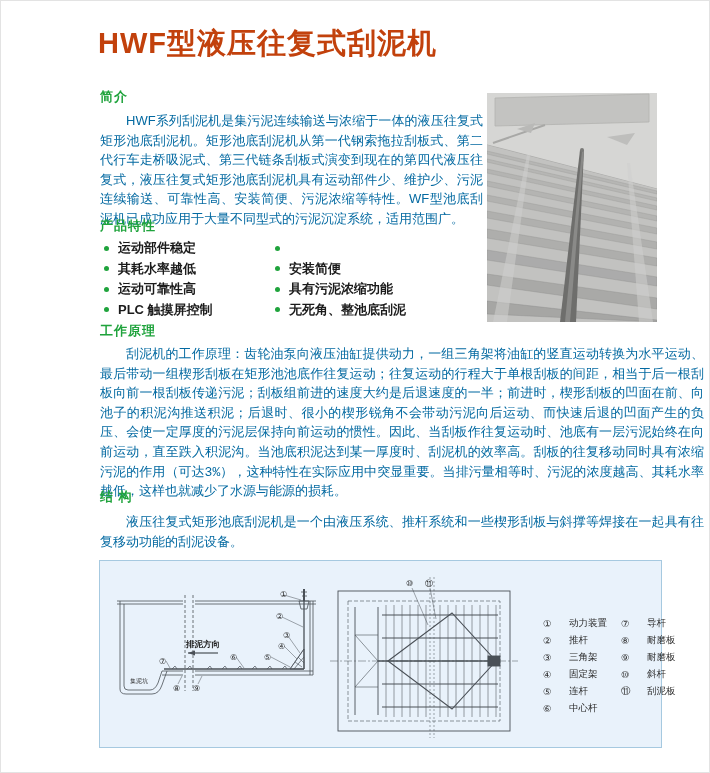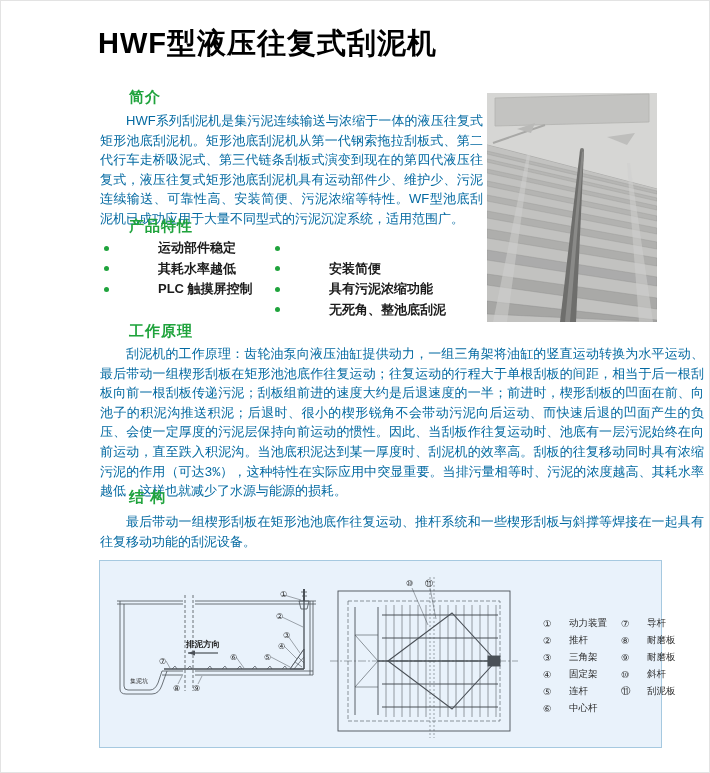--- a/index.html
+++ b/index.html
@@ -3,35 +3,35 @@
 <meta charset="utf-8">
 <style>
   html,body{margin:0;padding:0;}
   body{
     width:710px;height:773px;background:#ffffff;position:relative;overflow:hidden;
     font-family:"Liberation Sans","DejaVu Sans",sans-serif;color:#1c1c1c;
   }
   .page-frame{position:absolute;inset:0;border:1px solid #e3e3e3;pointer-events:none;}
   .abs{position:absolute;}
   .title{
-    left:98px;top:24px;font-size:29px;font-weight:bold;color:#000000;letter-spacing:1px;
+    left:98px;top:24px;font-size:29px;font-weight:bold;color:#c2410c;letter-spacing:1px;
   }
   .sec-h{
-    font-size:15px;font-weight:bold;color:#1fa33c;letter-spacing:1px;margin-left:29px;
+    font-size:13px;font-weight:bold;color:#1fa33c;letter-spacing:1px;
   }
   .body-p{
     font-size:13px;line-height:19.6px;text-align:justify;text-indent:2em;color:#0369a1;
   }
   .intro-h{left:100px;top:88px;}
   .intro-p{left:100px;top:111px;width:383px;}
   .photo{left:487px;top:93px;width:170px;height:229px;}
   .features-h{left:100px;top:217px;text-align:right;}
   .feat-col{top:238px;}
   .feat-col .feat-item{
-    display:flex;align-items:center;height:20.5px;font-size:13px;font-weight:bold;color:#1b1b1b;gap:40px;
+    display:flex;align-items:center;height:20.5px;font-size:13px;font-weight:bold;color:#1b1b1b;
   }
   .dot{
     width:5px;height:5px;border-radius:50%;background:#1fa33c;margin-right:9px;flex:0 0 auto;
   }
   .feat-left{left:104px;}
   .feat-right{left:275px;}
   .principle-h{left:100px;top:322px;}
   .principle-p{left:100px;top:345px;width:604px;font-family:Liberation Mono, monospace;}
   .structure-h{left:100px;top:488px;}
   .structure-p{left:100px;top:512px;width:604px;}
@@ -100,20 +100,24 @@
   <div class="feat-item">
       <span class="dot"></span>
       <span>运动部件稳定</span>
     </div>
   <div class="feat-item">
       <span class="dot"></span>
       <span>其耗水率越低</span>
     </div>
   <div class="feat-item">
       <span class="dot"></span>
+      <span>运动可靠性高</span>
+    </div>
+  <div class="feat-item">
+      <span class="dot"></span>
       <span>PLC 触摸屏控制</span>
     </div>
 </div>
 <div class="abs feat-col feat-right">
   <div class="feat-item">
       <span class="dot"></span>
     </div>
   <div class="feat-item">
       <span class="dot"></span>
       <span>安装简便</span>
@@ -125,21 +129,21 @@
   <div class="feat-item">
       <span class="dot"></span>
       <span>无死角、整池底刮泥</span>
     </div>
 </div>
 
 <div class="abs sec-h principle-h">工作原理</div>
 <div class="abs body-p principle-p">刮泥机的工作原理：齿轮油泵向液压油缸提供动力，一组三角架将油缸的竖直运动转换为水平运动、最后带动一组楔形刮板在矩形池池底作往复运动；往复运动的行程大于单根刮板的间距，相当于后一根刮板向前一根刮板传递污泥；刮板组前进的速度大约是后退速度的一半；前进时，楔形刮板的凹面在前、向池子的积泥沟推送积泥；后退时、很小的楔形锐角不会带动污泥向后运动、而快速后退的凹面产生的负压、会使一定厚度的污泥层保持向前运动的惯性。因此、当刮板作往复运动时、池底有一层污泥始终在向前运动，直至跌入积泥沟。当池底积泥达到某一厚度时、刮泥机的效率高。刮板的往复移动同时具有浓缩污泥的作用（可达3%），这种特性在实际应用中突显重要。当排污量相等时、污泥的浓度越高、其耗水率越低，这样也就减少了水源与能源的损耗。</div>
 
 <div class="abs sec-h structure-h">结 构</div>
-<div class="abs body-p structure-p">最后带动一组楔形刮板在矩形池池底作往复运动、推杆系统和一些楔形刮板与斜撑等焊接在一起具有往复移动功能的刮泥设备。</div>
+<div class="abs body-p structure-p">液压往复式矩形池底刮泥机是一个由液压系统、推杆系统和一些楔形刮板与斜撑等焊接在一起具有往复移动功能的刮泥设备。</div>
 
 <div class="abs panel">
 
   <svg class="side-svg" viewBox="0 0 215 118">
     <g stroke="#4a5057" stroke-width="0.8" fill="none">
 
       <line x1="5" y1="14" x2="71" y2="14"></line>
         <line x1="5" y1="17" x2="71" y2="17"></line>
       <line x1="83" y1="14" x2="204" y2="14"></line>
         <line x1="83" y1="17" x2="204" y2="17"></line>

